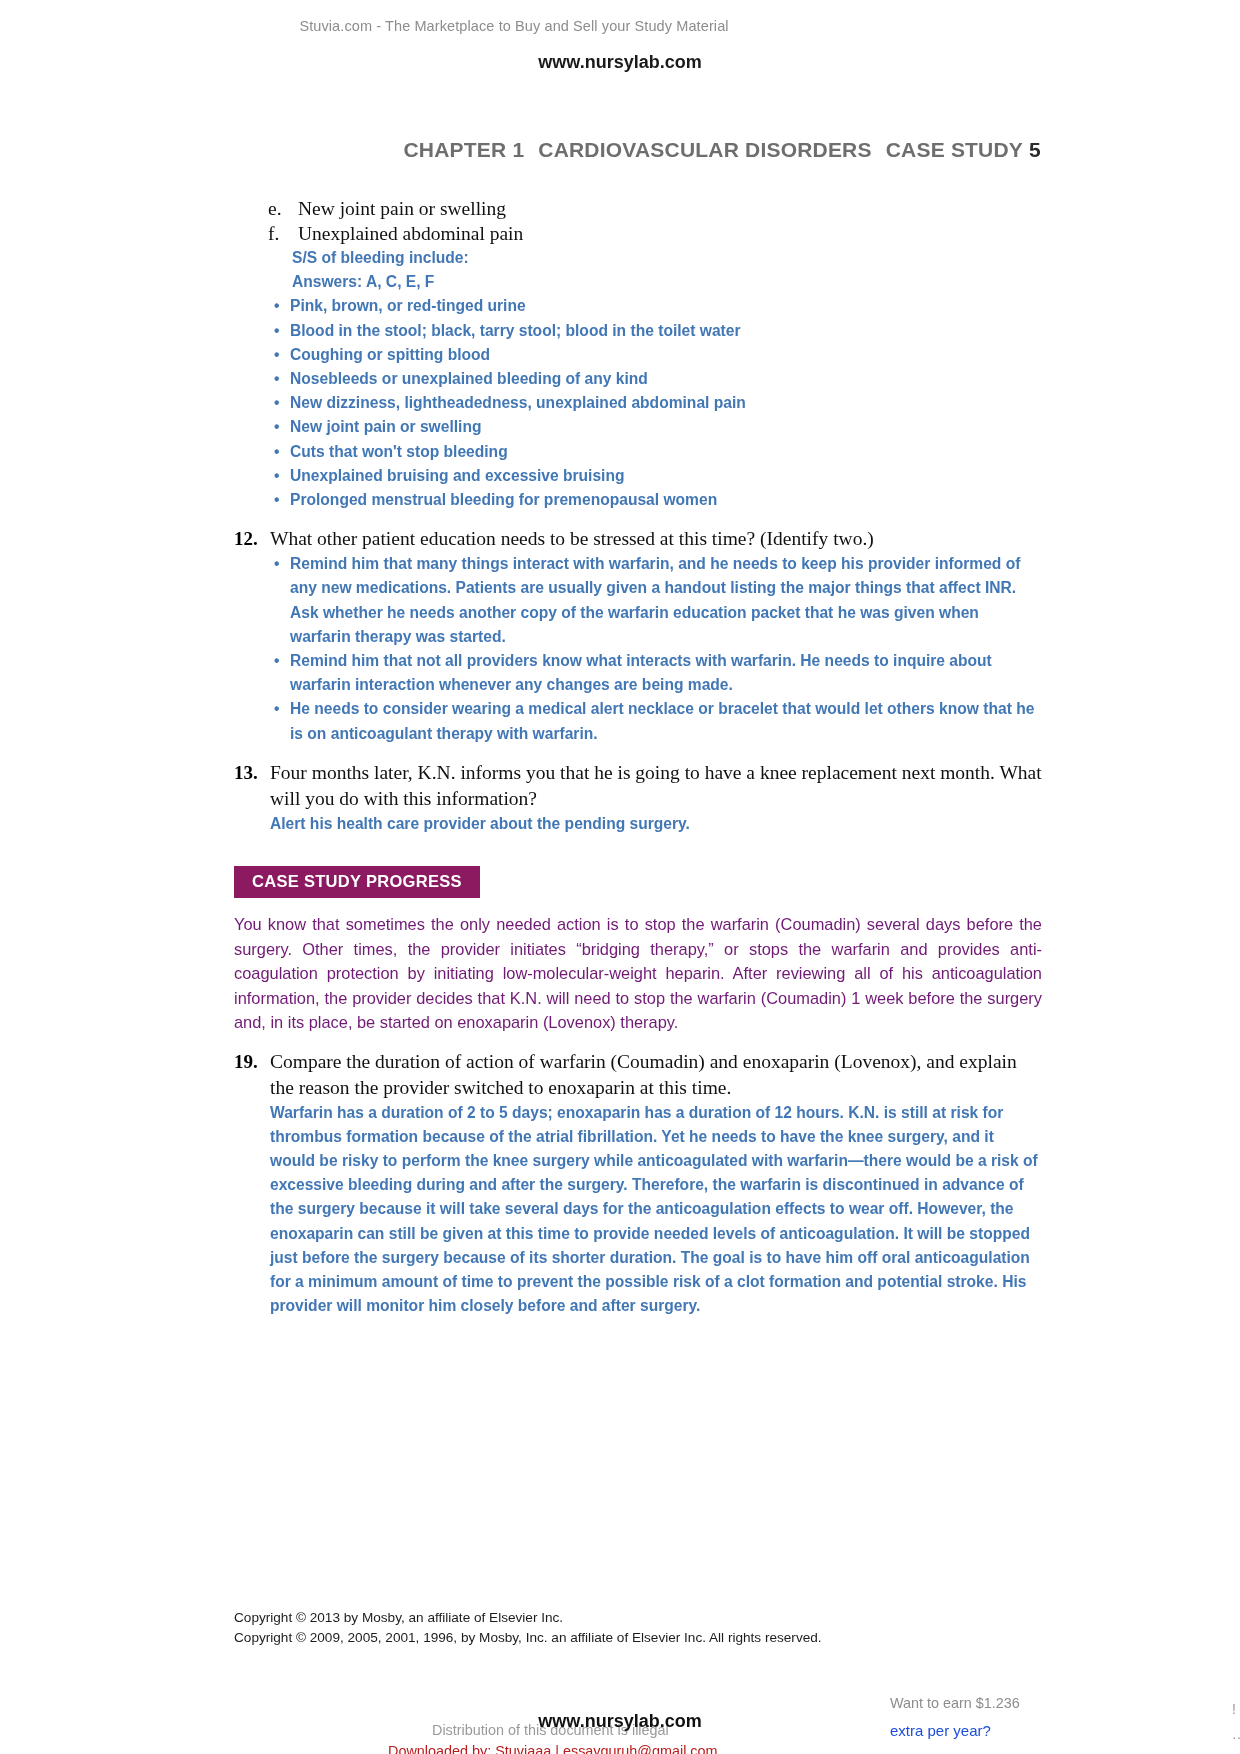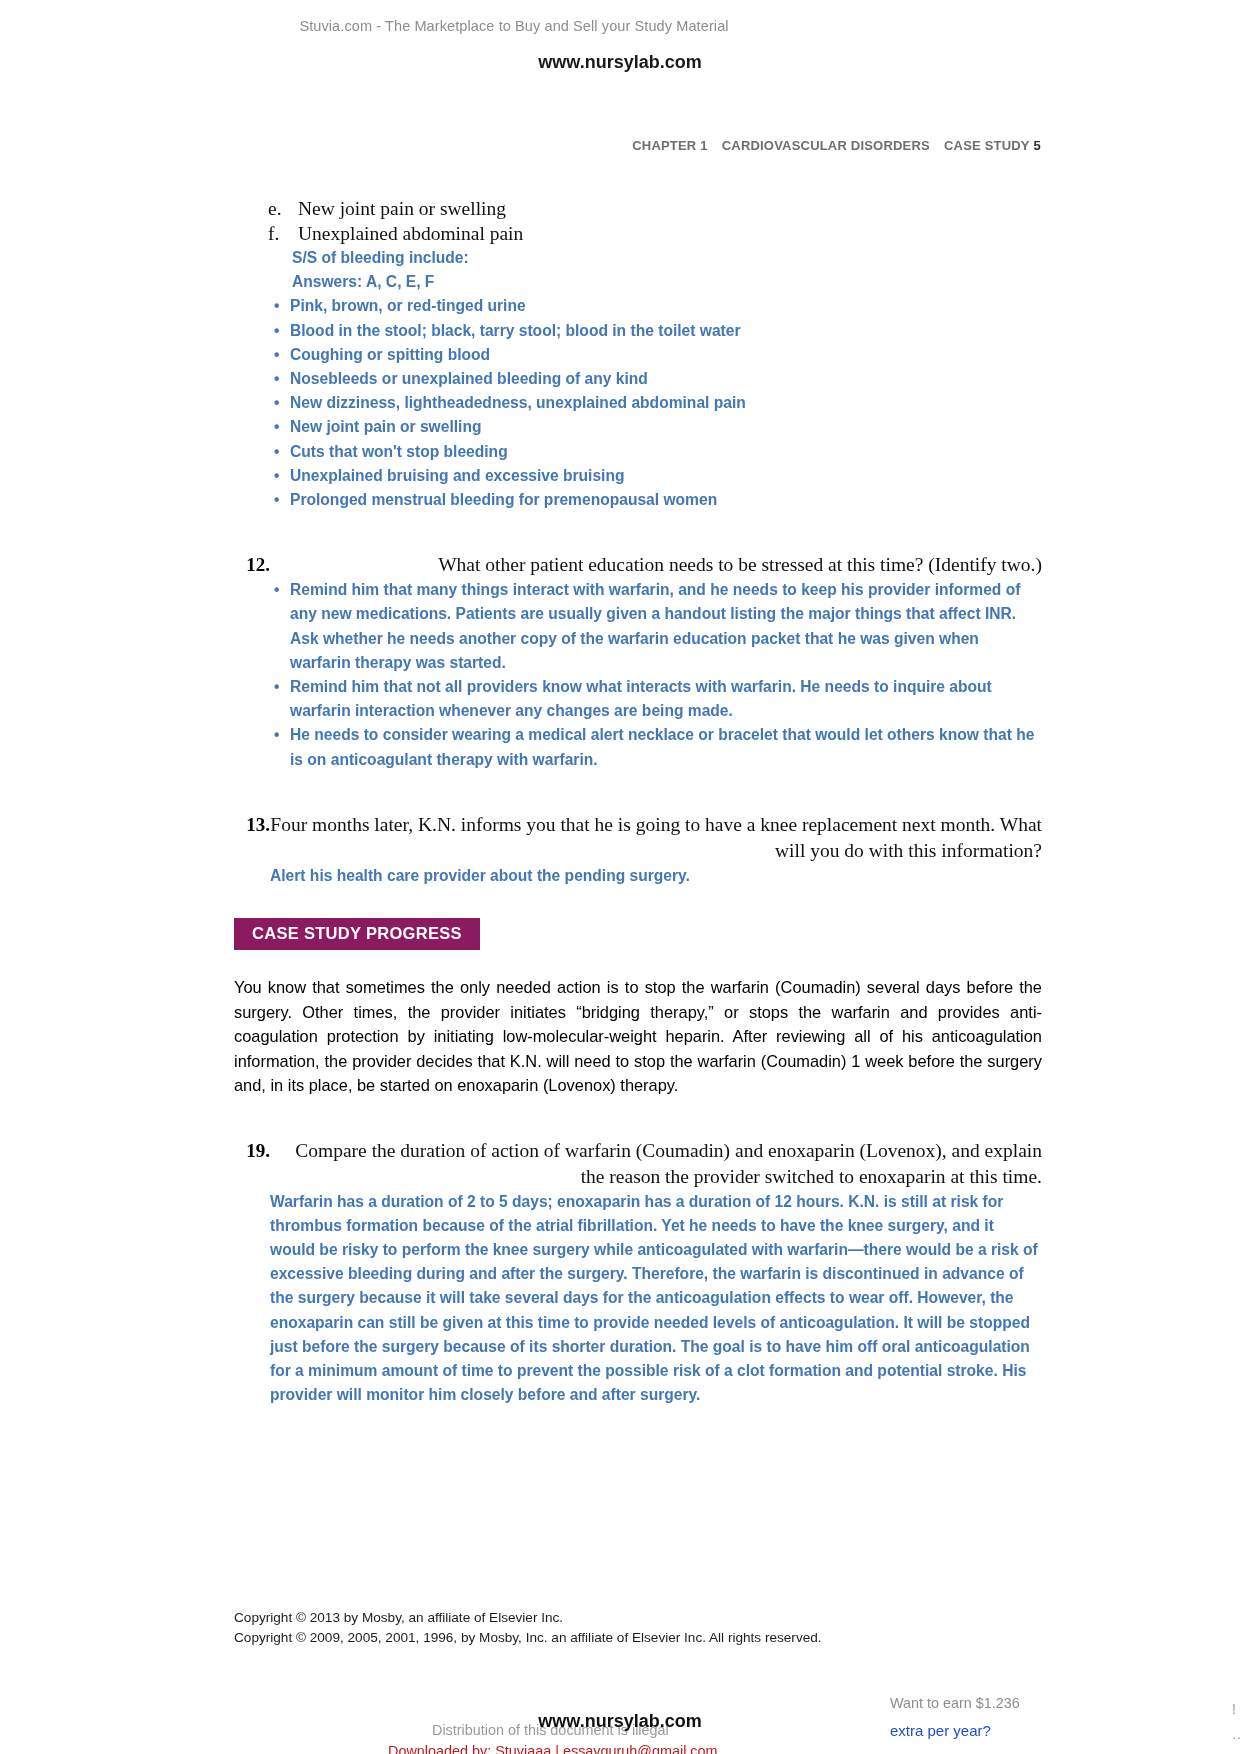--- a/index.html
+++ b/index.html
@@ -46,43 +46,42 @@
   }
 
   
   .running-head {
     position: absolute;
     top: 138px;
     left: 0;
     width: 1041px;
     text-align: right;
     font-family: "Liberation Sans", sans-serif;
-    font-size: 13px;
+    font-size: 21px;
     font-weight: 700;
     color: #6e6e6e;
     letter-spacing: 0.2px;
     white-space: nowrap;
   }
   .running-head .rh-gap { display: inline-block; width: 14px; }
   .running-head .rh-num { color: #2b2b2b; }
 
   
   .content {
     position: absolute;
     top: 196px;
     left: 234px;
     width: 808px;
   }
 
   
   .q-row {
     display: flex;
     align-items: flex-start;
-    margin-top: 40px;
-    text-align: right;
+    margin-top: 14px;
   }
   .q-num {
     flex: 0 0 36px;
     font-family: "Liberation Serif", serif;
     font-weight: 700;
     font-size: 19px;
     line-height: 26px;
     color: #000;
   }
   .q-text {
@@ -160,25 +159,25 @@
     margin-top: 30px;
     background: #8c1a61;
     color: #ffffff;
     font-family: "Liberation Sans", sans-serif;
     font-weight: 700;
     font-size: 16.5px;
     letter-spacing: 0.3px;
     padding: 6px 18px 7px 18px;
   }
   .progress-body {
-    margin-top: 25px;
+    margin-top: 14px;
     font-family: "Liberation Sans", sans-serif;
     font-size: 16.4px;
     line-height: 24.5px;
-    color: #000000;
+    color: #701a75;
     text-align: justify;
     width: 808px;
   }
 
   
   .copyright {
     position: absolute;
     top: 1608px;
     left: 234px;
     font-family: "Liberation Sans", sans-serif;

